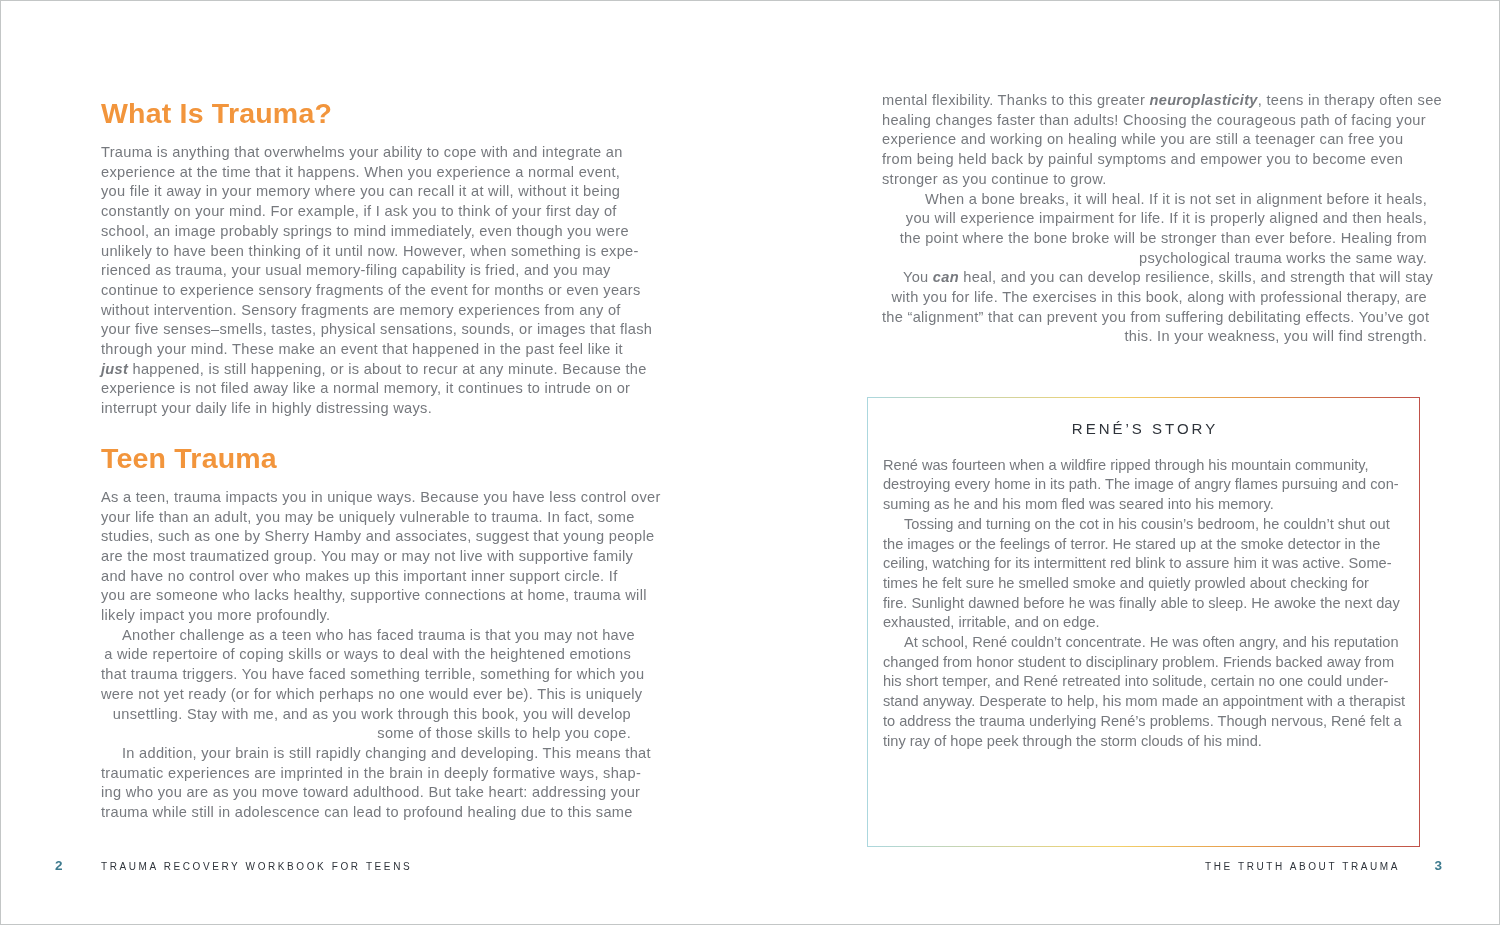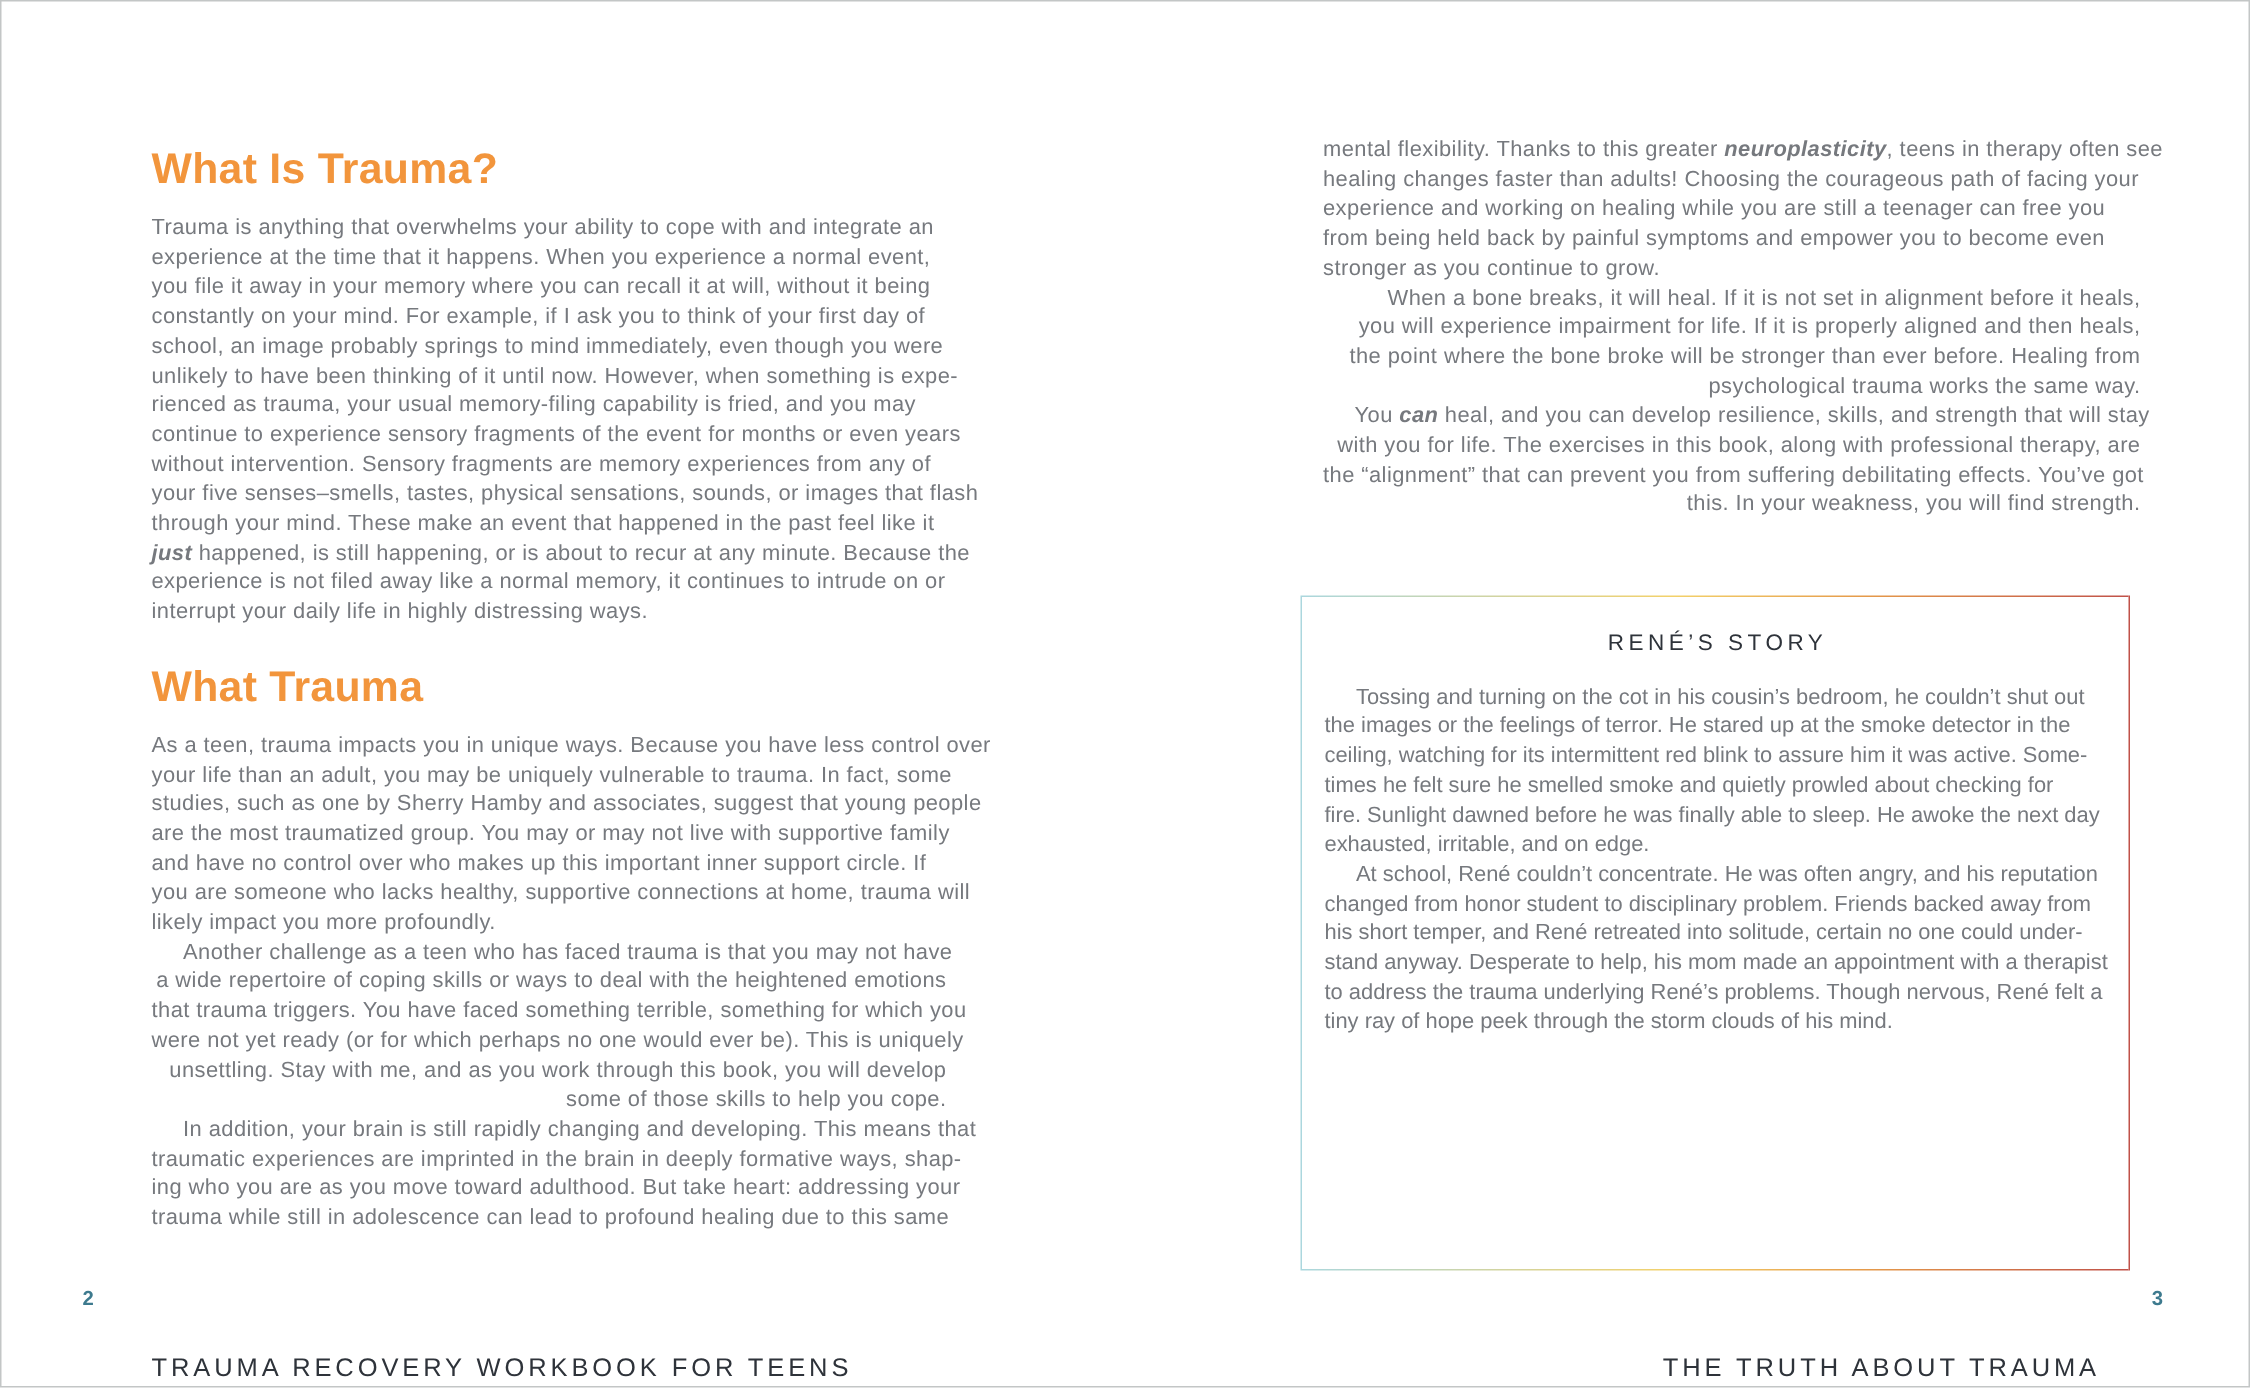--- a/index.html
+++ b/index.html
@@ -58,23 +58,23 @@
     font-size: 15px;
     letter-spacing: 3px;
     margin-bottom: 17px;
     white-space: nowrap;
   }
   .story-box p.body-para { margin: 0; white-space: nowrap; }
   .story-box p.body-para.indent { text-indent: 21px; }
 
   .footer-item {
     position: absolute;
-    top: 901px;
+    top: 860px;
     color: var(--footer-dark, #2b3037);
-    font-size: 17px;
+    font-size: 10px;
     letter-spacing: 2.6px;
     white-space: nowrap;
   }
   .page-number {
     position: absolute;
     top: 857px;
     color: var(--page-number-teal, #3d7a8e);
     font-weight: bold;
     font-size: 13.5px;
     letter-spacing: 0;
@@ -83,35 +83,36 @@
   .footer-title-left { left: 100px; }
   .footer-title-right { right: 99px; }
   .page-number-right { right: 57px; }
 </style>
 </head>
 <body>
 
 <div class="page-column left-column">
     <h2 class="section-heading">What Is Trauma?</h2>
     <p class="body-para">Trauma is anything that overwhelms your ability to cope with and integrate an<br>experience at the time that it happens. When you experience a normal event,<br>you file it away in your memory where you can recall it at will, without it being<br>constantly on your mind. For example, if I ask you to think of your first day of<br>school, an image probably springs to mind immediately, even though you were<br>unlikely to have been thinking of it until now. However, when something is expe-<br>rienced as trauma, your usual memory-filing capability is fried, and you may<br>continue to experience sensory fragments of the event for months or even years<br>without intervention. Sensory fragments are memory experiences from any of<br>your five senses–smells, tastes, physical sensations, sounds, or images that flash<br>through your mind. These make an event that happened in the past feel like it<br><em>just</em> happened, is still happening, or is about to recur at any minute. Because the<br>experience is not filed away like a normal memory, it continues to intrude on or<br>interrupt your daily life in highly distressing ways.</p>
-    <h2 class="section-heading">What Trauma</h2>
+    <h2 class="section-heading">Teen Trauma</h2>
     <p class="body-para">As a teen, trauma impacts you in unique ways. Because you have less control over<br>your life than an adult, you may be uniquely vulnerable to trauma. In fact, some<br>studies, such as one by Sherry Hamby and associates, suggest that young people<br>are the most traumatized group. You may or may not live with supportive family<br>and have no control over who makes up this important inner support circle. If<br>you are someone who lacks healthy, supportive connections at home, trauma will<br>likely impact you more profoundly.</p>
     <p class="body-para indent">Another challenge as a teen who has faced trauma is that you may not have<br>a wide repertoire of coping skills or ways to deal with the heightened emotions<br>that trauma triggers. You have faced something terrible, something for which you<br>were not yet ready (or for which perhaps no one would ever be). This is uniquely<br>unsettling. Stay with me, and as you work through this book, you will develop<br>some of those skills to help you cope.</p>
     <p class="body-para indent">In addition, your brain is still rapidly changing and developing. This means that<br>traumatic experiences are imprinted in the brain in deeply formative ways, shap-<br>ing who you are as you move toward adulthood. But take heart: addressing your<br>trauma while still in adolescence can lead to profound healing due to this same</p>
   </div>
 
 <div class="page-column right-column">
     <p class="body-para">mental flexibility. Thanks to this greater <em>neuroplasticity</em>, teens in therapy often see<br>healing changes faster than adults! Choosing the courageous path of facing your<br>experience and working on healing while you are still a teenager can free you<br>from being held back by painful symptoms and empower you to become even<br>stronger as you continue to grow.</p>
     <p class="body-para indent">When a bone breaks, it will heal. If it is not set in alignment before it heals,<br>you will experience impairment for life. If it is properly aligned and then heals,<br>the point where the bone broke will be stronger than ever before. Healing from<br>psychological trauma works the same way.</p>
     <p class="body-para indent">You <em>can</em> heal, and you can develop resilience, skills, and strength that will stay<br>with you for life. The exercises in this book, along with professional therapy, are<br>the “alignment” that can prevent you from suffering debilitating effects. You’ve got<br>this. In your weakness, you will find strength.</p>
   </div>
 
 <div class="story-box">
   <div class="story-box-title">RENÉ’S STORY</div>
   <div>
+      <p class="body-para">René was fourteen when a wildfire ripped through his mountain community,<br>destroying every home in its path. The image of angry flames pursuing and con-<br>suming as he and his mom fled was seared into his memory.</p>
       <p class="body-para indent">Tossing and turning on the cot in his cousin’s bedroom, he couldn’t shut out<br>the images or the feelings of terror. He stared up at the smoke detector in the<br>ceiling, watching for its intermittent red blink to assure him it was active. Some-<br>times he felt sure he smelled smoke and quietly prowled about checking for<br>fire. Sunlight dawned before he was finally able to sleep. He awoke the next day<br>exhausted, irritable, and on edge.</p>
       <p class="body-para indent">At school, René couldn’t concentrate. He was often angry, and his reputation<br>changed from honor student to disciplinary problem. Friends backed away from<br>his short temper, and René retreated into solitude, certain no one could under-<br>stand anyway. Desperate to help, his mom made an appointment with a therapist<br>to address the trauma underlying René’s problems. Though nervous, René felt a<br>tiny ray of hope peek through the storm clouds of his mind.</p>
     </div>
 </div>
 
 <div class="page-number page-number-left">2</div>
 <div class="footer-item footer-title-left">TRAUMA RECOVERY WORKBOOK FOR TEENS</div>
 <div class="footer-item footer-title-right">THE TRUTH ABOUT TRAUMA</div>
 <div class="page-number page-number-right">3</div>
 

